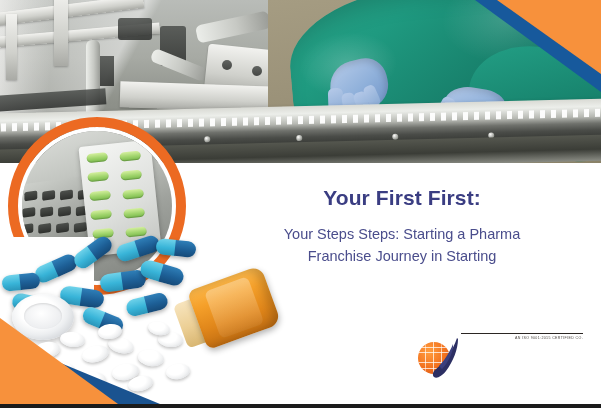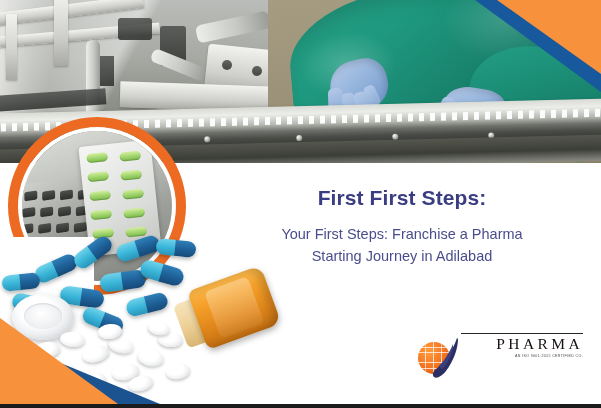--- a/index.html
+++ b/index.html
@@ -577,24 +577,24 @@
     <div class="tab" style="left:138px;top:12px;width:25px;height:15px;transform:rotate(4deg);"></div>
     <div class="tab" style="left:146px;top:44px;width:24px;height:15px;transform:rotate(-8deg);"></div>
     <div class="tab" style="left:18px;top:64px;width:24px;height:14px;transform:rotate(-2deg);"></div>
     <div class="tab" style="left:128px;top:2px;width:22px;height:13px;transform:rotate(10deg);"></div>
   </div>
 
   <div class="corner-navy-bl"></div>
   <div class="corner-orange-bl"></div>
 
   <div class="text-block">
-    <h1 class="headline">First First Steps:</h1>
+    <h1 class="headline">Your First First:</h1>
     <p class="subhead">
-      <span>Your First Steps: Franchise a Pharma</span><br>
-      <span>Starting Journey in Adilabad</span>
+      <span>Your Steps Steps: Starting a Pharma</span><br>
+      <span>Franchise Journey in Starting</span>
     </p>
   </div>
 
   <div class="logo">
     <div class="logo-globe">
       <div class="globe-ball"></div>
       <div class="globe-grid">
         <span style="left:15px;top:0;width:1.3px;height:32px;"></span>
         <span style="left:7px;top:0;width:1px;height:32px;border-radius:50%;"></span>
         <span style="left:23px;top:0;width:1px;height:32px;border-radius:50%;"></span>
@@ -603,18 +603,17 @@
         <span style="left:2px;top:5px;width:28px;height:1px;"></span>
         <span style="left:2px;top:26px;width:28px;height:1px;"></span>
       </div>
       <svg class="globe-swoosh" viewBox="0 0 28 44">
         <path d="M26 2 C22 14, 14 26, 4 34 C2 36, 1 39, 3 41 C6 43, 11 40, 15 35 C22 26, 27 13, 27 3 Z" fill="#2c2f63"></path>
         <path d="M8 30 C12 26, 18 18, 22 8 C23 14, 18 26, 11 33 Z" fill="#3b3f7d"></path>
       </svg>
     </div>
     <div class="logo-wordmark">
       <div class="wm-rule"></div>
-      <div class="wm-pharma">PHARMA</div>
       <div class="wm-cert">AN ISO 9001:2015 CERTIFIED CO.</div>
     </div>
   </div>
 
 </div>
 
 </body></html>

